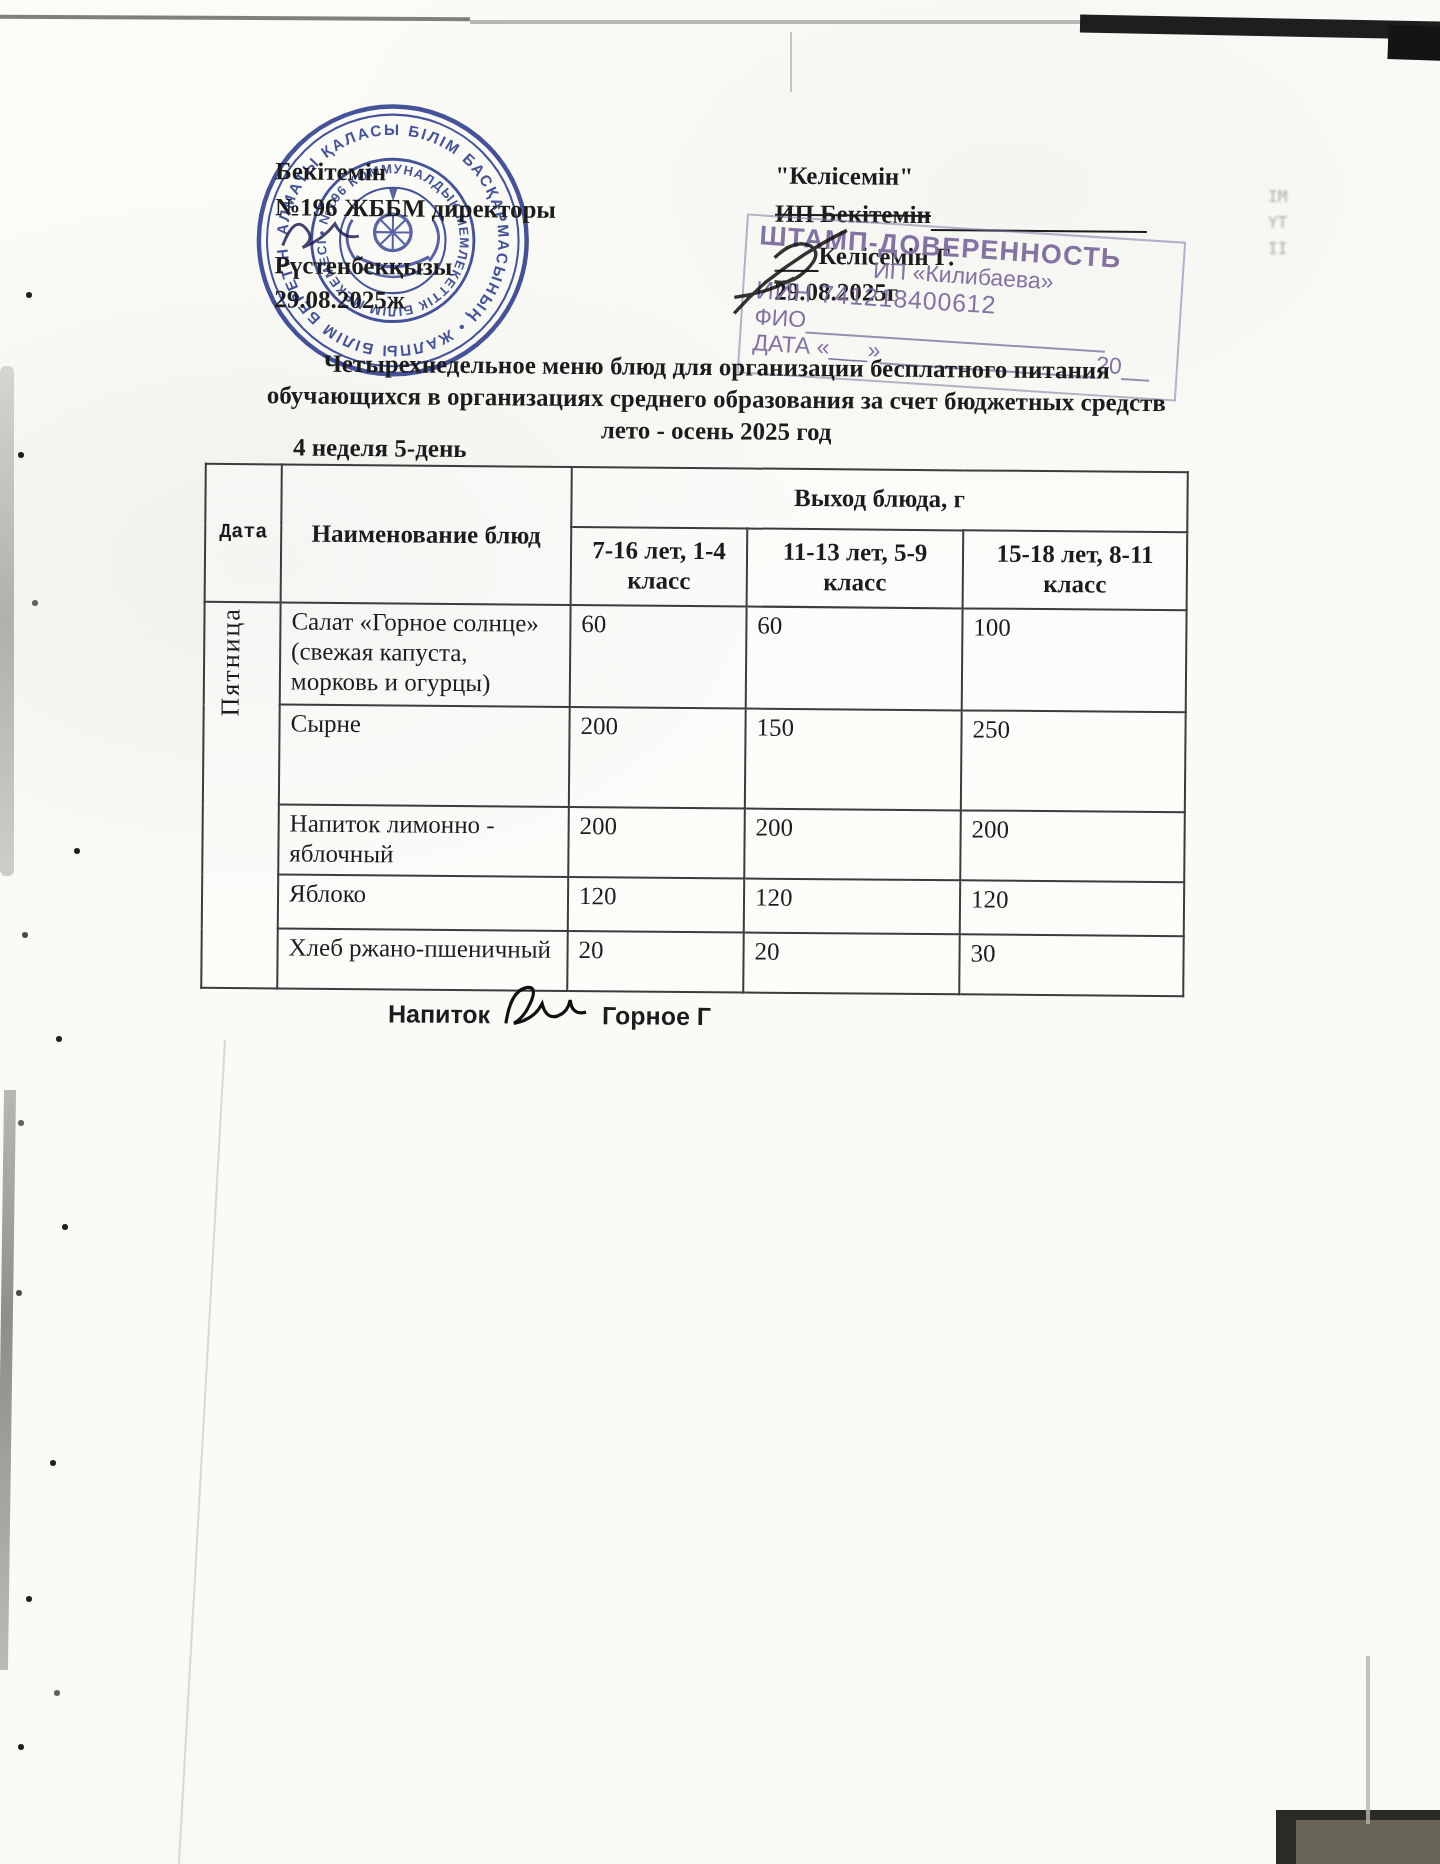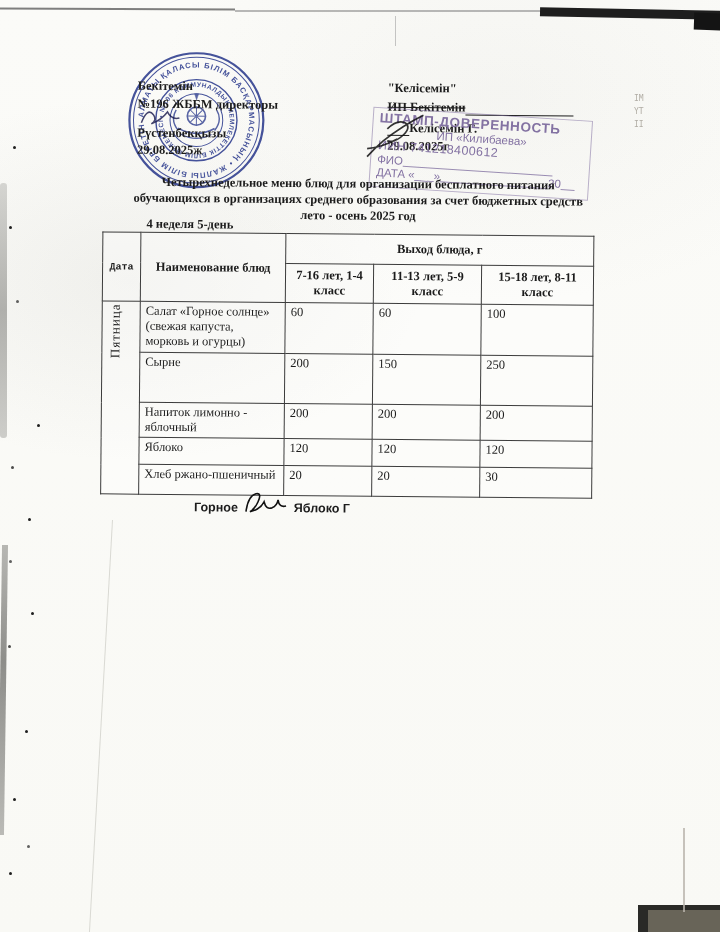--- a/index.html
+++ b/index.html
@@ -217,25 +217,25 @@
     <tr class="r5">
       <td>Хлеб ржано-пшеничный</td>
       <td class="c-val">20</td>
       <td class="c-val">20</td>
       <td class="c-val pad-low">30</td>
     </tr>
   </tbody>
     </table>
 
   <div class="footer-sig">
-    <span>Горное</span>
+    <span>Напиток</span>
     <svg class="scr" width="52" height="30" viewBox="0 0 52 30">
       <path d="M6,24 q2,-16 10,-18 q6,-1 2,8 q-3,7 -8,10 q10,-2 14,-10 q2,8 8,6 q5,-2 6,-8 q1,8 8,6" fill="none" stroke="#111" stroke-width="1.6"></path>
     </svg>
-    <span>Яблоко Г</span>
+    <span>Горное Г</span>
   </div>
 
 </div>
 
 <div class="art top-line-a"></div>
 <div class="art top-line-b"></div>
 <div class="art top-band"></div>
 <div class="art top-corner"></div>
 <div class="art br-band"></div>
 <div class="art left-streak-a"></div>

